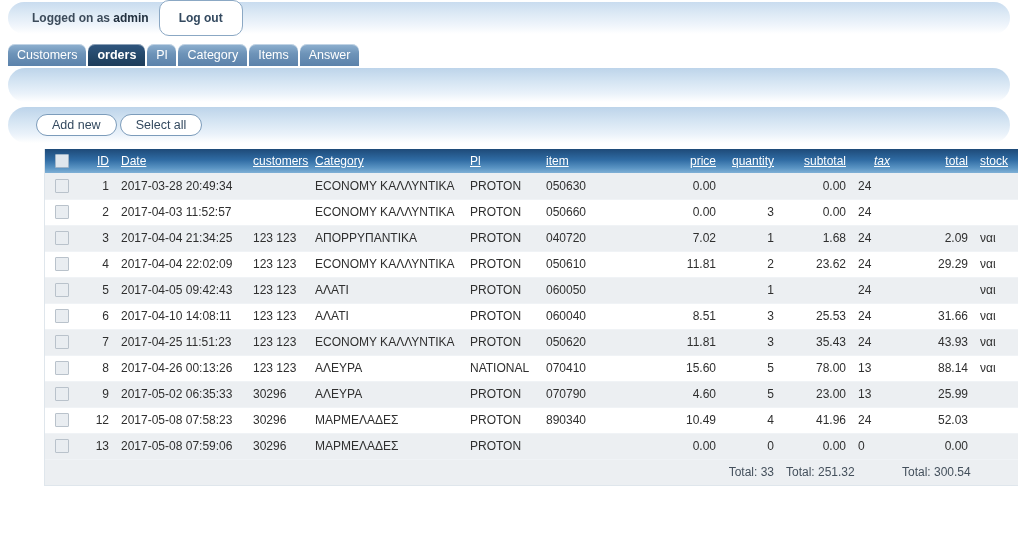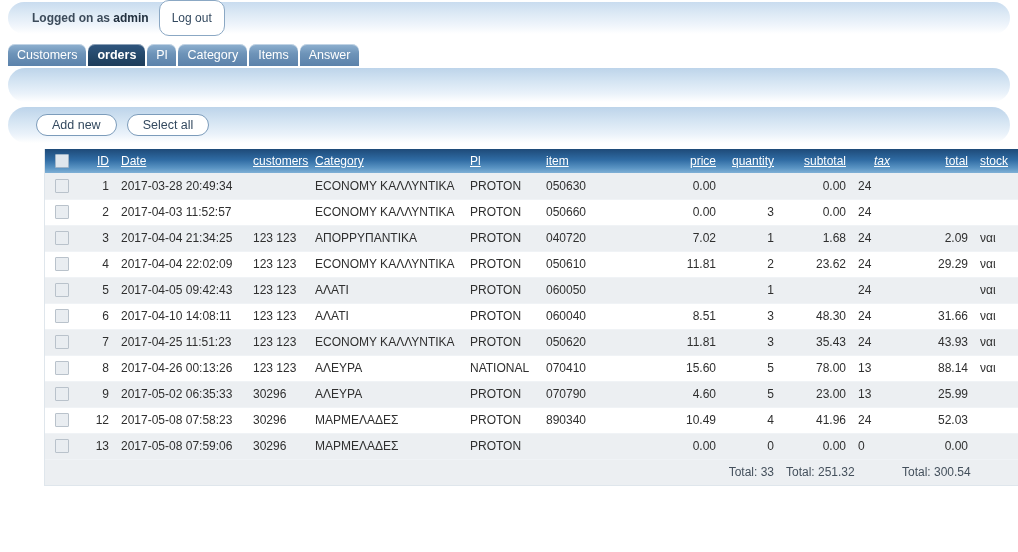--- a/index.html
+++ b/index.html
@@ -35,28 +35,29 @@
     font-size: 12px;
     color: #3c4b5b;
     white-space: nowrap;
     font-weight: bold;
   }
   .login-text b { color: #22303f; }
   .logout-btn {
     margin-left: 10px;
     height: 36px;
     line-height: 18px;
-    padding: 0 12px;
+    padding: 0 19px;
     border: 1px solid #8ba8c4;
     border-radius: 10px;
     background: #ffffff;
     color: #33495f;
     font-size: 12px;
     font-family: "Liberation Sans", sans-serif;
     cursor: pointer;
+    font-weight: bold;
   }
 
   
   .tabbar {
     position: absolute;
     left: 8px;
     top: 42px;
     height: 24px;
     display: flex;
     align-items: flex-end;
@@ -93,21 +94,21 @@
     height: 34px;
     background: linear-gradient(to bottom, #bdd4ea 0%, #d5e5f3 40%, #eaf2fa 75%, #ffffff 100%);
   }
   .panel-toolbar {
     top: 107px;
     height: 36px;
     background: linear-gradient(to bottom, #bdd4ea 0%, #d5e5f3 40%, #eaf2fa 75%, #ffffff 100%);
     display: flex;
     align-items: center;
     padding-left: 28px;
-    gap: 10px;
+    gap: 3px;
   }
   .tool-btn {
     height: 22px;
     line-height: 20px;
     padding: 0 15px;
     border: 1px solid #7c9cbb;
     border-radius: 11px;
     background: #ffffff;
     color: #33495f;
     font-size: 12.5px;
@@ -330,21 +331,21 @@
         <tr class="even">
           <td class="c-chk"><span class="row-chk"></span></td>
           <td class="c-id">6</td>
           <td class="c-date">2017-04-10 14:08:11</td>
           <td class="c-cust">123 123</td>
           <td class="c-cat">ΑΛΑΤΙ</td>
           <td class="c-pl">PROTON</td>
           <td class="c-item">060040</td>
           <td class="c-price">8.51</td>
           <td class="c-qty">3</td>
-          <td class="c-sub">48.30</td>
+          <td class="c-sub">25.53</td>
           <td class="c-tax">24</td>
           <td class="c-total">31.66</td>
           <td class="c-stock">ναι</td>
         </tr>
         <tr class="odd">
           <td class="c-chk"><span class="row-chk"></span></td>
           <td class="c-id">7</td>
           <td class="c-date">2017-04-25 11:51:23</td>
           <td class="c-cust">123 123</td>
           <td class="c-cat">ECONOMY ΚΑΛΛΥΝΤΙΚΑ</td>

